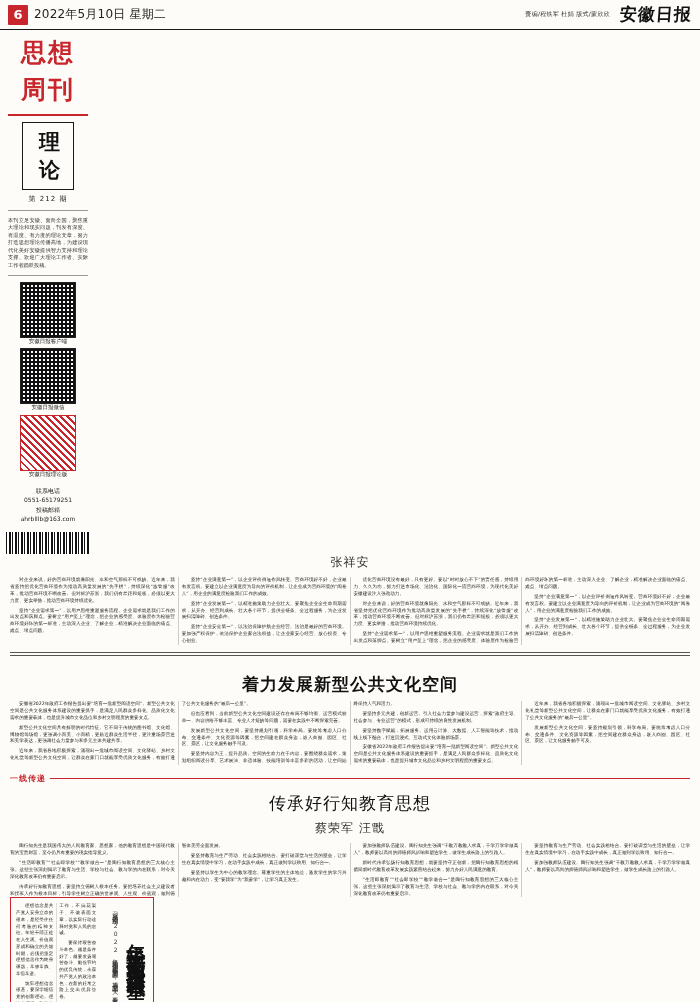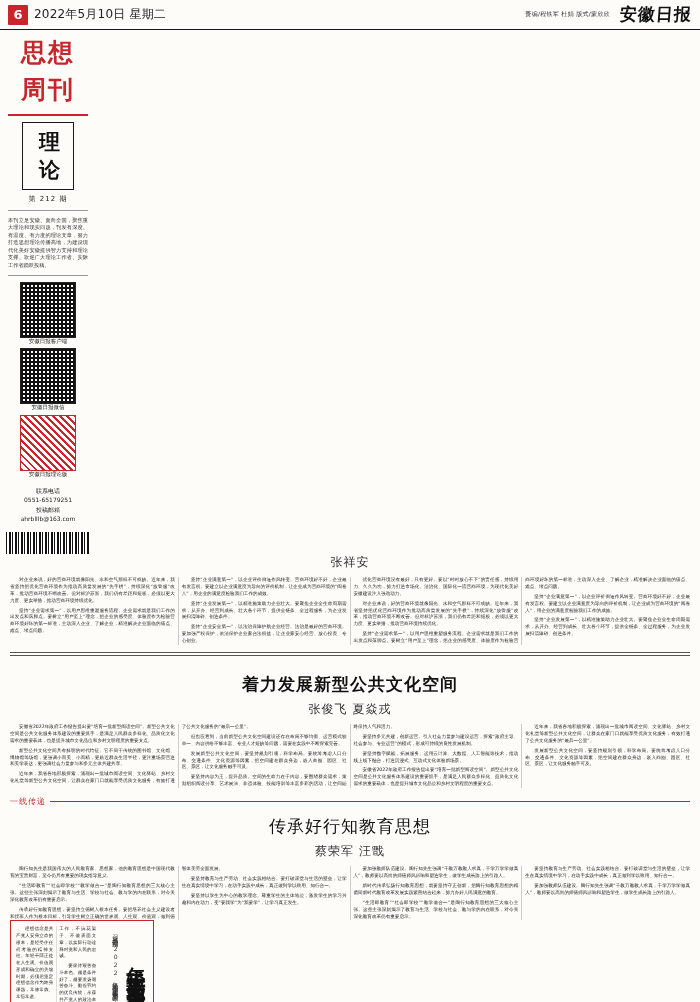--- a/index.html
+++ b/index.html
@@ -104,21 +104,21 @@
 
   .headline2{
     font-family:"DejaVu Serif","Liberation Serif",serif;
     font-size:17px;font-weight:bold;text-align:center;letter-spacing:1px;margin:17px 0 5px;
   }
   .headline3{
     font-family:"DejaVu Serif","Liberation Serif",serif;
     font-size:17px;font-weight:normal;text-align:center;letter-spacing:1px;margin:8px 0 5px;
   }
   .tag-red{
-    display:inline-block;color:#c8262c;font-size:8px;font-weight:normal;letter-spacing:1px;
+    display:inline-block;color:#c8262c;font-size:8px;font-weight:bold;letter-spacing:1px;
     border-bottom:none;
   }
   .tag-row{display:flex;align-items:center;gap:4px;margin:8px 0 2px 0;}
   .tag-line{flex:1 1 auto;height:1px;background:#c8262c;}
 
   
   .right-frame{
     border:1.5px solid #c8262c;height:100%;box-sizing:border-box;padding:5px 5px 5px 5px;
     display:flex;flex-direction:row-reverse;
   }
@@ -212,21 +212,20 @@
           <p class="para">坚持“企业需求第一”，以用户思维重塑服务流程。企业需求就是我们工作的出发点和落脚点。要树立“用户至上”理念，把企业的感受度、体验度作为检验营商环境好坏的第一标准，主动深入企业、了解企业，精准解决企业面临的痛点、难点、堵点问题。</p>
           <p class="para">坚持“企业满意第一”，以企业评价倒逼作风转变。营商环境好不好，企业最有发言权。要建立以企业满意度为导向的评价机制，让企业成为营商环境的“阅卷人”，用企业的满意度检验我们工作的成效。</p>
           <p class="para">坚持“企业发展第一”，以精准施策助力企业壮大。要聚焦企业全生命周期需求，从开办、经营到成长、壮大各个环节，提供全链条、全过程服务，为企业发展扫清障碍、创造条件。</p>
         </div>
       </div>
 
       <div class="hr-dbl"></div>
 
       <div>
         <div class="headline2">着力发展新型公共文化空间</div>
-        <div class="byline">张俊飞   夏焱戎</div>
         <div class="cols4">
           <p class="para">安徽省2022年政府工作报告提出要“培育一批新型阅读空间”。新型公共文化空间是公共文化服务体系建设的重要抓手，是满足人民群众多样化、品质化文化需求的重要载体，也是提升城市文化品位和乡村文明程度的重要支点。</p>
           <p class="para">新型公共文化空间具有鲜明的时代特征。它不同于传统的图书馆、文化馆、博物馆等场馆，更强调小而美、小而精，更贴近群众生活半径，更注重场景营造和美学表达，更强调社会力量参与和多元主体共建共享。</p>
           <p class="para">近年来，我省各地积极探索，涌现出一批城市阅读空间、文化驿站、乡村文化礼堂等新型公共文化空间，让群众在家门口就能享受优质文化服务，有效打通了公共文化服务的“最后一公里”。</p>
           <p class="para">但也应看到，当前新型公共文化空间建设还存在布局不够均衡、运营模式较单一、内容供给不够丰富、专业人才短缺等问题，需要在实践中不断探索完善。</p>
           <p class="para">发展新型公共文化空间，要坚持规划引领，科学布局。要统筹考虑人口分布、交通条件、文化资源等因素，把空间建在群众身边，嵌入商圈、园区、社区、景区，让文化服务触手可及。</p>
           <p class="para">要坚持内容为王，提升品质。空间的生命力在于内容，要围绕群众需求，策划组织阅读分享、艺术展演、非遗体验、技能培训等丰富多彩的活动，让空间始终保持人气和活力。</p>
           <p class="para">要坚持多元共建，创新运营。引入社会力量参与建设运营，探索“政府主导、社会参与、专业运营”的模式，形成可持续的良性发展机制。</p>
           <p class="para">要坚持数字赋能，拓展服务。运用云计算、大数据、人工智能等技术，推动线上线下融合，打造沉浸式、互动式文化体验新场景。</p>
           <p class="para">安徽省2022年政府工作报告提出要“培育一批新型阅读空间”。新型公共文化空间是公共文化服务体系建设的重要抓手，是满足人民群众多样化、品质化文化需求的重要载体，也是提升城市文化品位和乡村文明程度的重要支点。</p>

